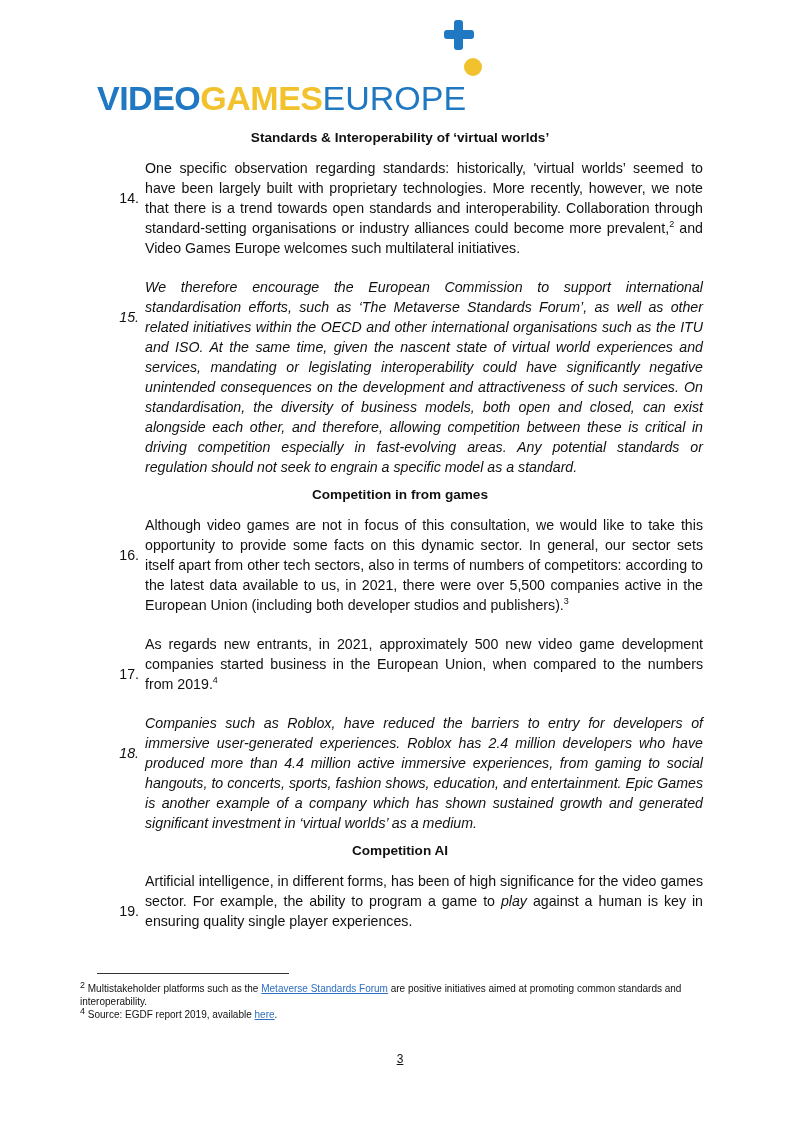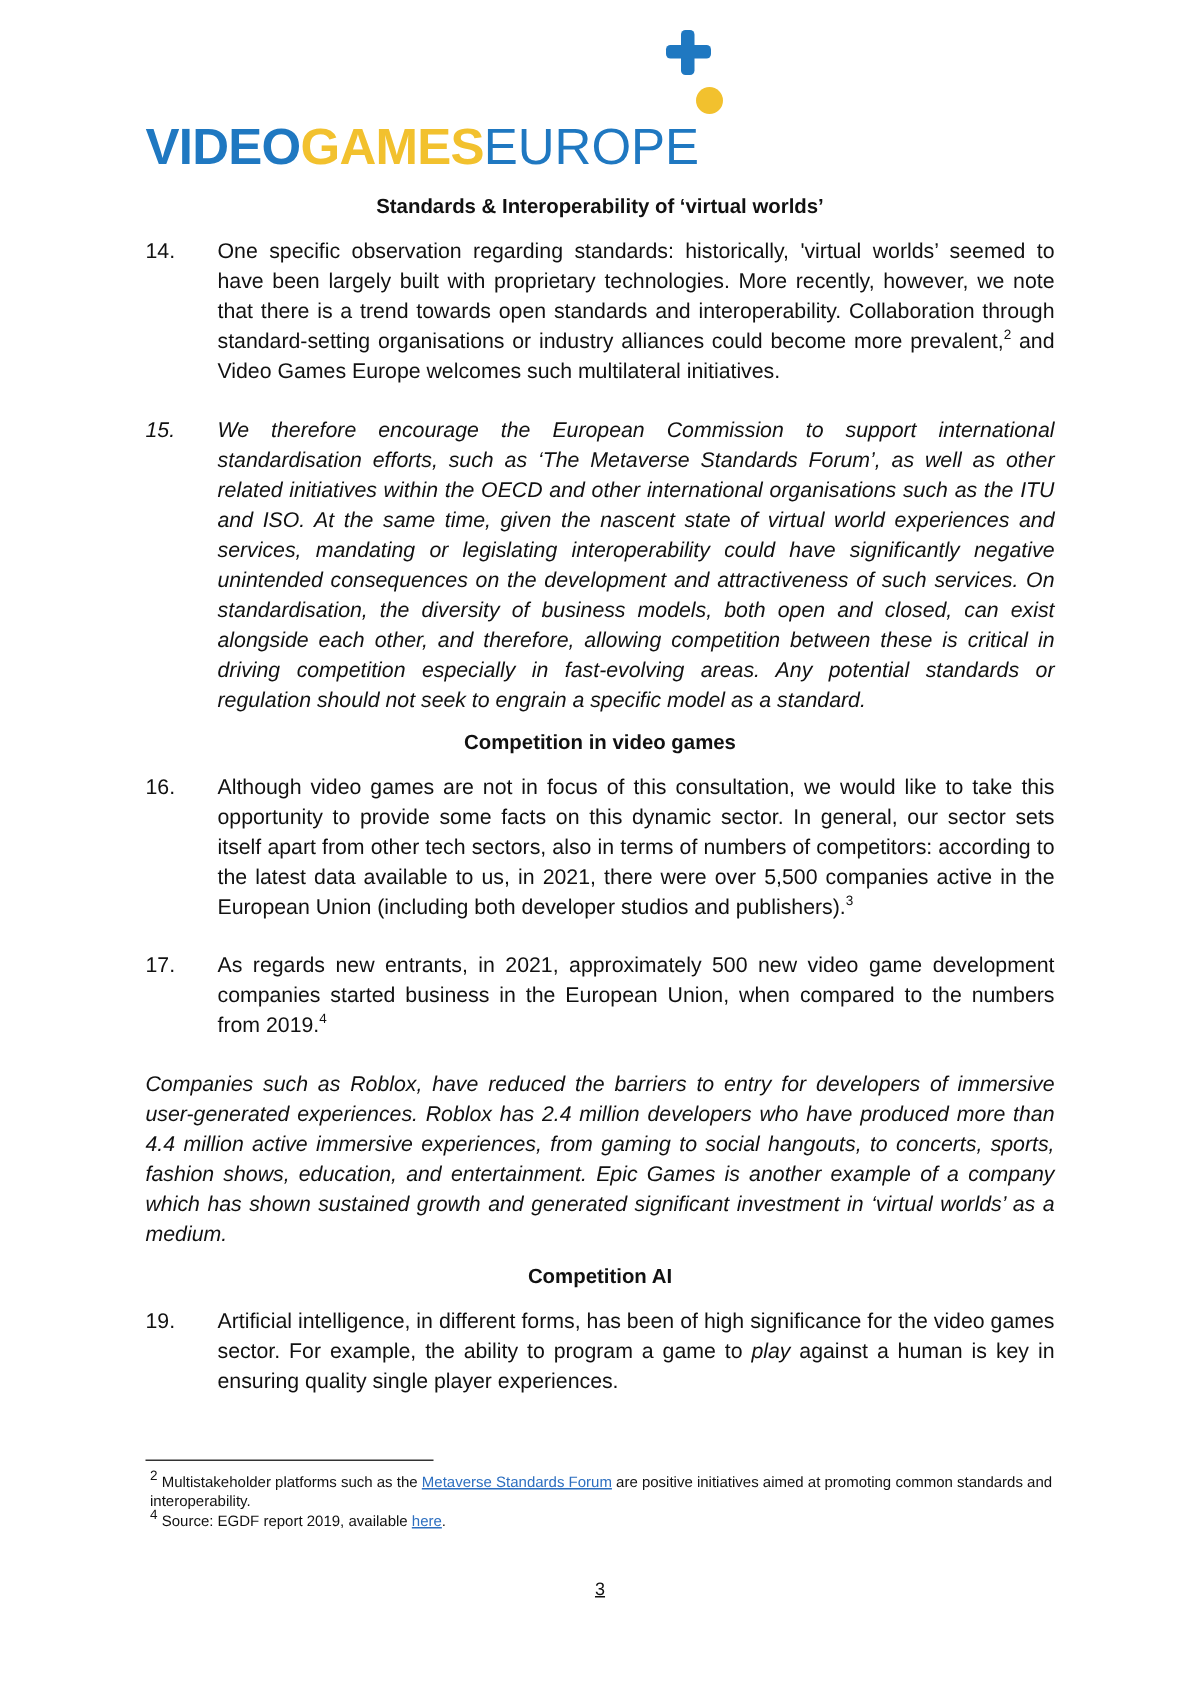--- a/index.html
+++ b/index.html
@@ -13,28 +13,28 @@
   .logo-europe { color: #1f78c1; font-weight: normal; letter-spacing: 0px; }
   .logo-plus { position: absolute; left: 345px; top: 0px; width: 34px; height: 34px; }
   .logo-plus::before, .logo-plus::after { content: ""; position: absolute; background: #1f78c1; border-radius: 3px; }
   .logo-plus::before { left: 12px; top: 2px; width: 9px; height: 30px; }
   .logo-plus::after { left: 2px; top: 12px; width: 30px; height: 9px; }
   .logo-dot { position: absolute; left: 367px; top: 40px; width: 18px; height: 18px; border-radius: 50%; background: #f2c12e; }
 
   .content { position: absolute; left: 97px; top: 128px; width: 606px; font-size: 14.2px; line-height: 20px; }
   .heading { font-weight: bold; margin: 0 0 10px 0; font-size: 13.6px; text-align: center; }
   .item { display: flex; margin-bottom: 19px; }
-  .item .num { width: 48px; flex: 0 0 48px; text-align: left; padding-right: 6px; box-sizing: border-box; }
+  .item .num { width: 48px; flex: 0 0 48px; text-align: right; padding-right: 6px; box-sizing: border-box; margin-top: 30px; }
   .item .text { flex: 1; text-align: justify; }
   .item.tight { margin-bottom: 8px; font-style: italic; }
   sup { font-size: 9px; line-height: 0; vertical-align: super; }
   em { font-style: italic; }
 
   .fn-rule { position: absolute; left: 97px; top: 973px; width: 192px; height: 1px; background: #333; }
-  .footnotes { position: absolute; left: 100px; top: 982px; width: 606px; font-size: 10px; line-height: 13px; color: #111; }
+  .footnotes { position: absolute; left: 80px; top: 982px; width: 606px; font-size: 10px; line-height: 13px; color: #111; }
   .footnotes p { margin: 0; }
   .link { color: #2d6fc0; text-decoration: underline; }
   .page-num { position: absolute; left: 0; width: 800px; top: 1052px; text-align: center; font-size: 12px; text-decoration: underline; }
 </style>
 </head>
 <body>
 
 <div class="logo">
   <div class="logo-plus"></div>
   <div class="logo-dot"></div>
@@ -46,30 +46,31 @@
   <div class="heading">Standards &amp; Interoperability of ‘virtual worlds’</div>
   <div class="item">
     <div class="num">14.</div>
     <div class="text"><span>One specific observation regarding standards: historically, 'virtual worlds’ seemed to have been largely built with proprietary technologies. More recently, however, we note that there is a trend towards open standards and interoperability. Collaboration through standard-setting organisations or industry alliances could become more prevalent,</span><sup>2</sup><span> and Video Games Europe welcomes such multilateral initiatives.</span></div>
   </div>
   <div class="item tight">
     <div class="num">15.</div>
     <div class="text">We therefore encourage the European Commission to support international standardisation efforts, such as ‘The Metaverse Standards Forum’, as well as other related initiatives within the OECD and other international organisations such as the ITU and ISO. At the same time, given the nascent state of virtual world experiences and services, mandating or legislating interoperability could have significantly negative unintended consequences on the development and attractiveness of such services. On standardisation, the diversity of business models, both open and closed, can exist alongside each other, and therefore, allowing competition between these is critical in driving competition especially in fast-evolving areas. Any potential standards or regulation should not seek to engrain a specific model as a standard.</div>
   </div>
 
-  <div class="heading">Competition in video games</div>
+  <div class="heading">Competition in from games</div>
   <div class="item">
     <div class="num">16.</div>
     <div class="text"><span>Although video games are not in focus of this consultation, we would like to take this opportunity to provide some facts on this dynamic sector. In general, our sector sets itself apart from other tech sectors, also in terms of numbers of competitors: according to the latest data available to us, in 2021, there were over 5,500 companies active in the European Union (including both developer studios and publishers).</span><sup>3</sup></div>
   </div>
   <div class="item">
     <div class="num">17.</div>
     <div class="text"><span>As regards new entrants, in 2021, approximately 500 new video game development companies started business in the European Union, when compared to the numbers from 2019.</span><sup>4</sup></div>
   </div>
   <div class="item tight">
+    <div class="num">18.</div>
     <div class="text">Companies such as Roblox, have reduced the barriers to entry for developers of immersive user-generated experiences. Roblox has 2.4 million developers who have produced more than 4.4 million active immersive experiences, from gaming to social hangouts, to concerts, sports, fashion shows, education, and entertainment. Epic Games is another example of a company which has shown sustained growth and generated significant investment in ‘virtual worlds’ as a medium.</div>
   </div>
 
   <div class="heading">Competition AI</div>
   <div class="item">
     <div class="num">19.</div>
     <div class="text"><span>Artificial intelligence, in different forms, has been of high significance for the video games sector.  For example, the ability to program a game to </span><em>play</em><span> against a human is key in ensuring quality single player experiences.</span></div>
   </div>
 </div>
 

